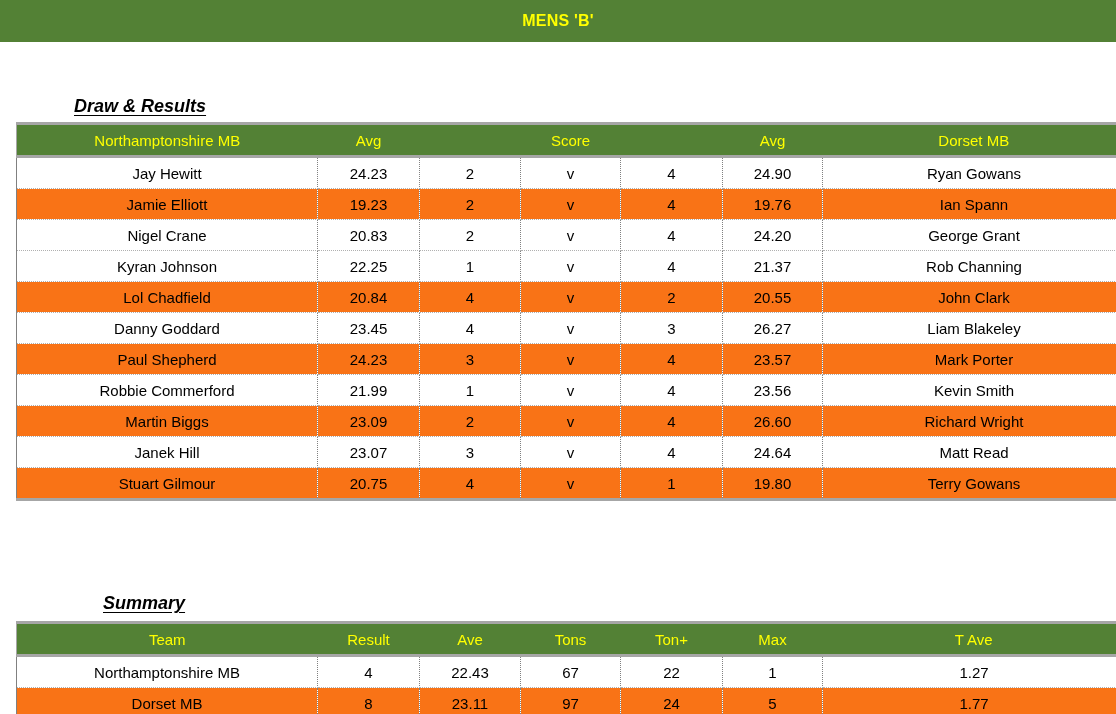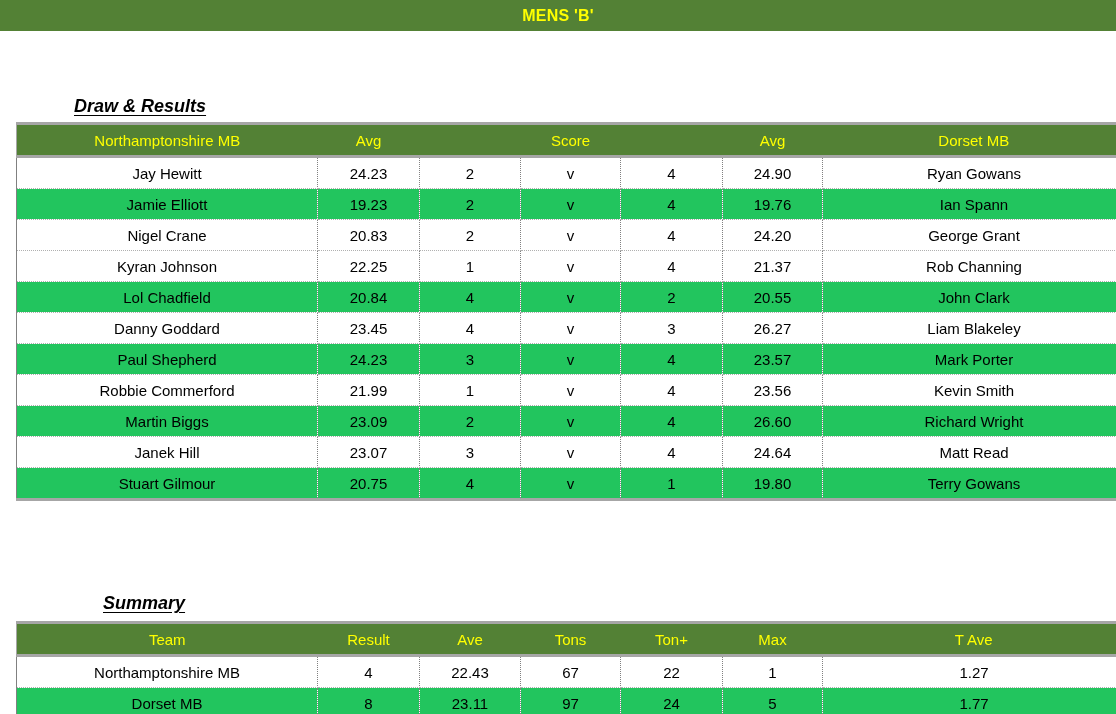--- a/index.html
+++ b/index.html
@@ -12,21 +12,21 @@
     height: 714px;
     background: #ffffff;
     font-family: "Liberation Sans", sans-serif;
     overflow: hidden;
     position: relative;
   }
 
   
   .banner {
     width: 1116px;
-    height: 31px;
+    height: 42px;
     background: #538135;
     display: flex;
     align-items: center;
     justify-content: center;
     box-sizing: border-box;
   }
   .banner-title {
     color: #ffff00;
     font-size: 16px;
     font-weight: bold;
@@ -97,21 +97,21 @@
     overflow: hidden;
   }
   table.grid tbody td.edge-left {
     border-left: 1px solid #808080;
     border-right: 1px dotted #808080;
   }
   table.grid tbody td.edge-right {
     border-right: 1px solid #808080;
   }
   table.grid tbody tr.alt td {
-    background: #22c55e;
+    background: #f97316;
   }
   table.grid tbody tr.plain td {
     background: #ffffff;
   }
   table.grid tbody tr:last-child td {
     border-bottom: 3px solid #a6a6a6;
   }
 
   
   col.c-name   { width: 301px; }

